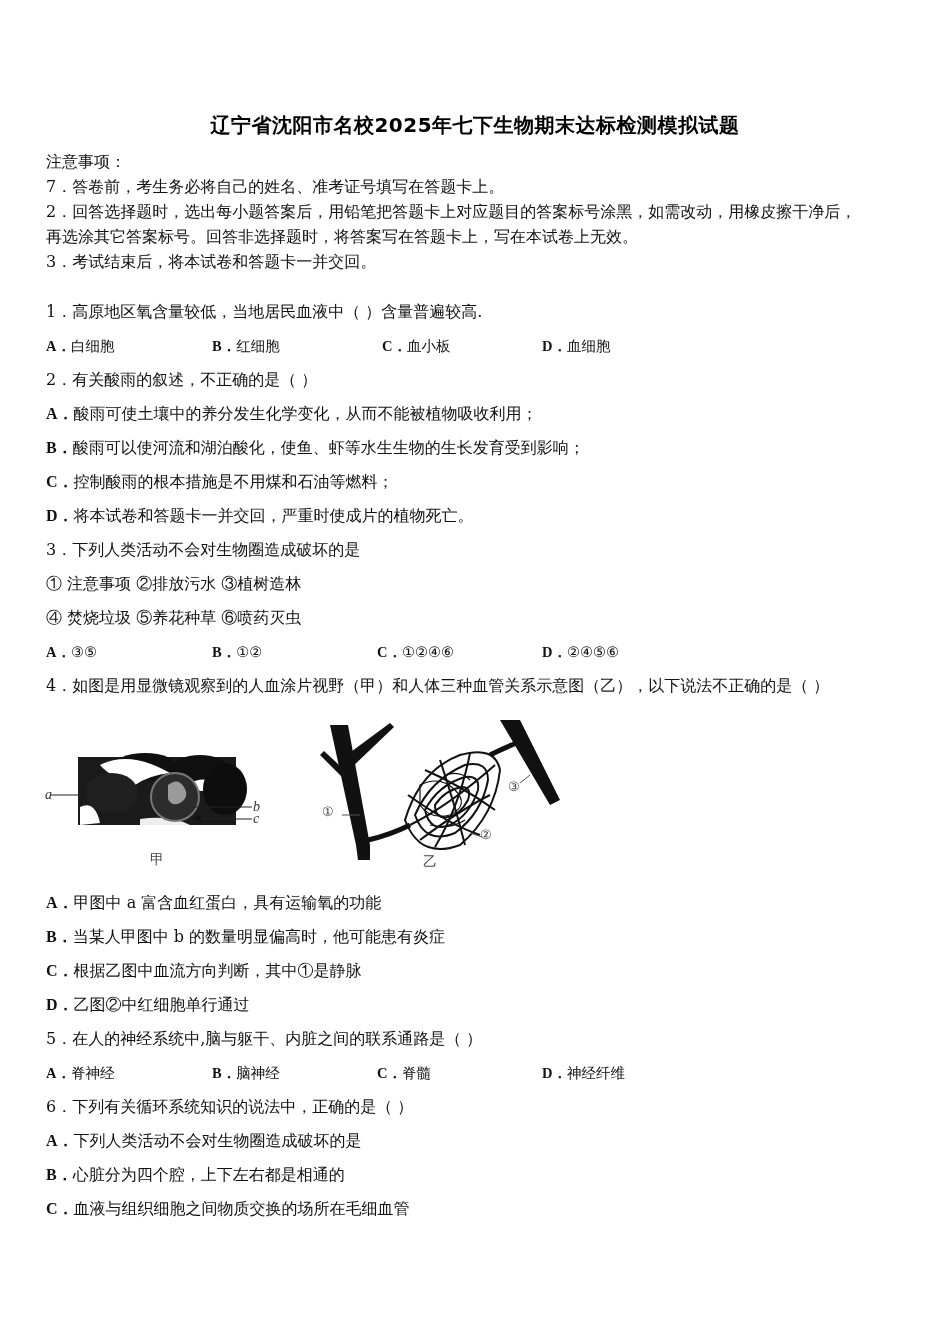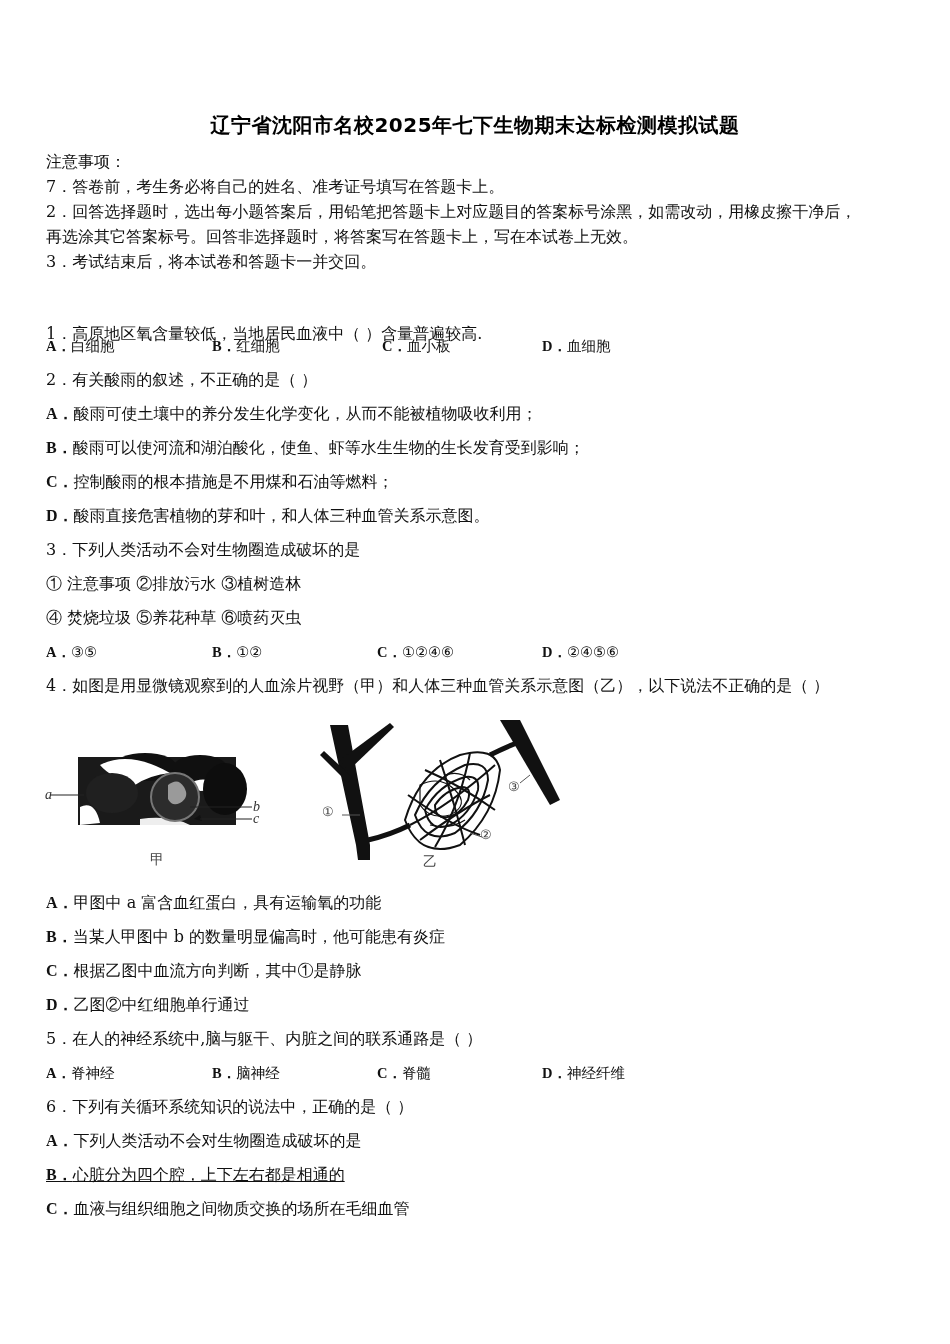--- a/index.html
+++ b/index.html
@@ -21,33 +21,33 @@
 <body>
 
 <div class="title">辽宁省沈阳市名校2025年七下生物期末达标检测模拟试题</div>
 
 <div class="line" style="top:152px;">注意事项：</div>
 <div class="line" style="top:177px;">7．答卷前，考生务必将自己的姓名、准考证号填写在答题卡上。</div>
 <div class="line" style="top:202px;">2．回答选择题时，选出每小题答案后，用铅笔把答题卡上对应题目的答案标号涂黑，如需改动，用橡皮擦干净后，</div>
 <div class="line" style="top:227px;">再选涂其它答案标号。回答非选择题时，将答案写在答题卡上，写在本试卷上无效。</div>
 <div class="line" style="top:252px;">3．考试结束后，将本试卷和答题卡一并交回。</div>
 
-<div class="line" style="top:302px;margin-top:22px;">1．高原地区氧含量较低，当地居民血液中（  ）含量普遍较高.</div>
+<div class="line" style="top:302px;">1．高原地区氧含量较低，当地居民血液中（  ）含量普遍较高.</div>
 <div class="opts" style="top:336px;">
   <span class="opt" style="left:0px;"><span class="lbl">A．</span><span>白细胞</span></span>
   <span class="opt" style="left:166px;"><span class="lbl">B．</span><span>红细胞</span></span>
   <span class="opt" style="left:336px;"><span class="lbl">C．</span><span>血小板</span></span>
   <span class="opt" style="left:496px;"><span class="lbl">D．</span><span>血细胞</span></span>
 </div>
 
 <div class="line" style="top:370px;">2．有关酸雨的叙述，不正确的是（  ）</div>
 <div class="line" style="top:404px;"><span class="lbl">A．</span><span>酸雨可使土壤中的养分发生化学变化，从而不能被植物吸收利用；</span></div>
 <div class="line" style="top:438px;"><span class="lbl">B．</span><span>酸雨可以使河流和湖泊酸化，使鱼、虾等水生生物的生长发育受到影响；</span></div>
 <div class="line" style="top:472px;"><span class="lbl">C．</span><span>控制酸雨的根本措施是不用煤和石油等燃料；</span></div>
-<div class="line" style="top:506px;"><span class="lbl">D．</span><span>酸雨直接危害植物的芽和叶，和人体三种血管关系示意图。</span></div>
+<div class="line" style="top:506px;"><span class="lbl">D．</span><span>将本试卷和答题卡一并交回，严重时使成片的植物死亡。</span></div>
 
 <div class="line" style="top:540px;">3．下列人类活动不会对生物圈造成破坏的是</div>
 <div class="line" style="top:574px;">① 注意事项 ②排放污水 ③植树造林</div>
 <div class="line" style="top:608px;">④ 焚烧垃圾 ⑤养花种草 ⑥喷药灭虫</div>
 <div class="opts" style="top:642px;">
   <span class="opt" style="left:0px;"><span class="lbl">A．</span><span>③⑤</span></span>
   <span class="opt" style="left:166px;"><span class="lbl">B．</span><span>①②</span></span>
   <span class="opt" style="left:331px;"><span class="lbl">C．</span><span>①②④⑥</span></span>
   <span class="opt" style="left:496px;"><span class="lbl">D．</span><span>②④⑤⑥</span></span>
 </div>
@@ -121,14 +121,14 @@
 <div class="line" style="top:1029px;">5．在人的神经系统中,脑与躯干、内脏之间的联系通路是（     ）</div>
 <div class="opts" style="top:1063px;">
   <span class="opt" style="left:0px;"><span class="lbl">A．</span><span>脊神经</span></span>
   <span class="opt" style="left:166px;"><span class="lbl">B．</span><span>脑神经</span></span>
   <span class="opt" style="left:331px;"><span class="lbl">C．</span><span>脊髓</span></span>
   <span class="opt" style="left:496px;"><span class="lbl">D．</span><span>神经纤维</span></span>
 </div>
 
 <div class="line" style="top:1097px;">6．下列有关循环系统知识的说法中，正确的是（      ）</div>
 <div class="line" style="top:1131px;"><span class="lbl">A．</span><span>下列人类活动不会对生物圈造成破坏的是</span></div>
-<div class="line" style="top:1165px;text-decoration:underline;"><span class="lbl">B．</span><span>心脏分为四个腔，上下左右都是相通的</span></div>
+<div class="line" style="top:1165px;"><span class="lbl">B．</span><span>心脏分为四个腔，上下左右都是相通的</span></div>
 <div class="line" style="top:1199px;"><span class="lbl">C．</span><span>血液与组织细胞之间物质交换的场所在毛细血管</span></div>
 
 </body></html>

